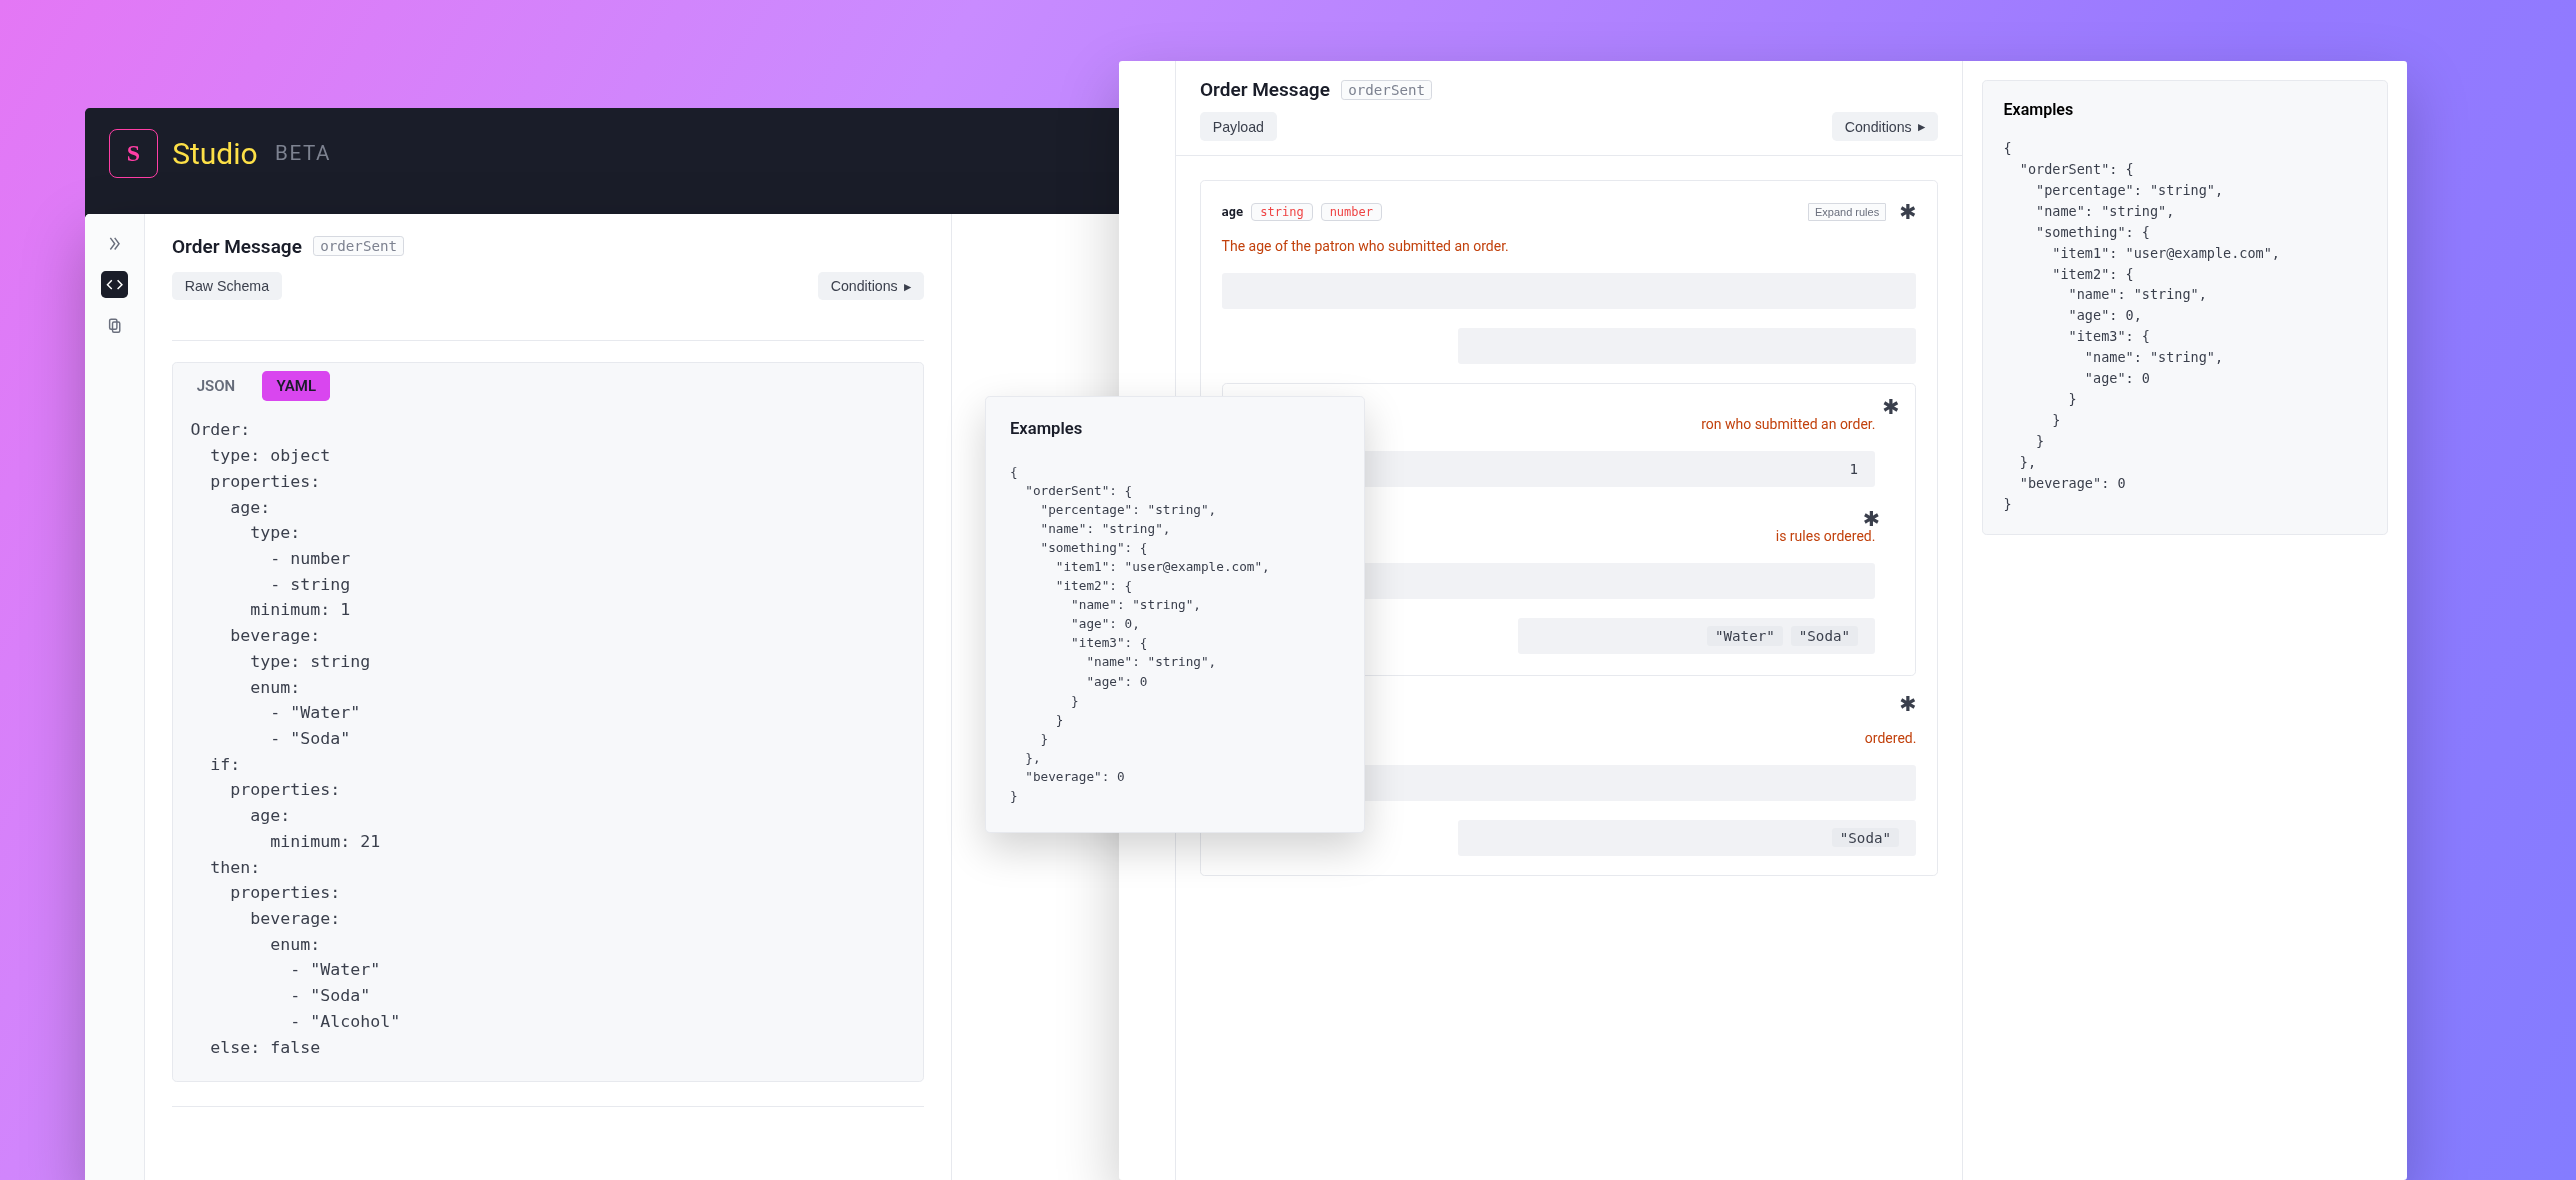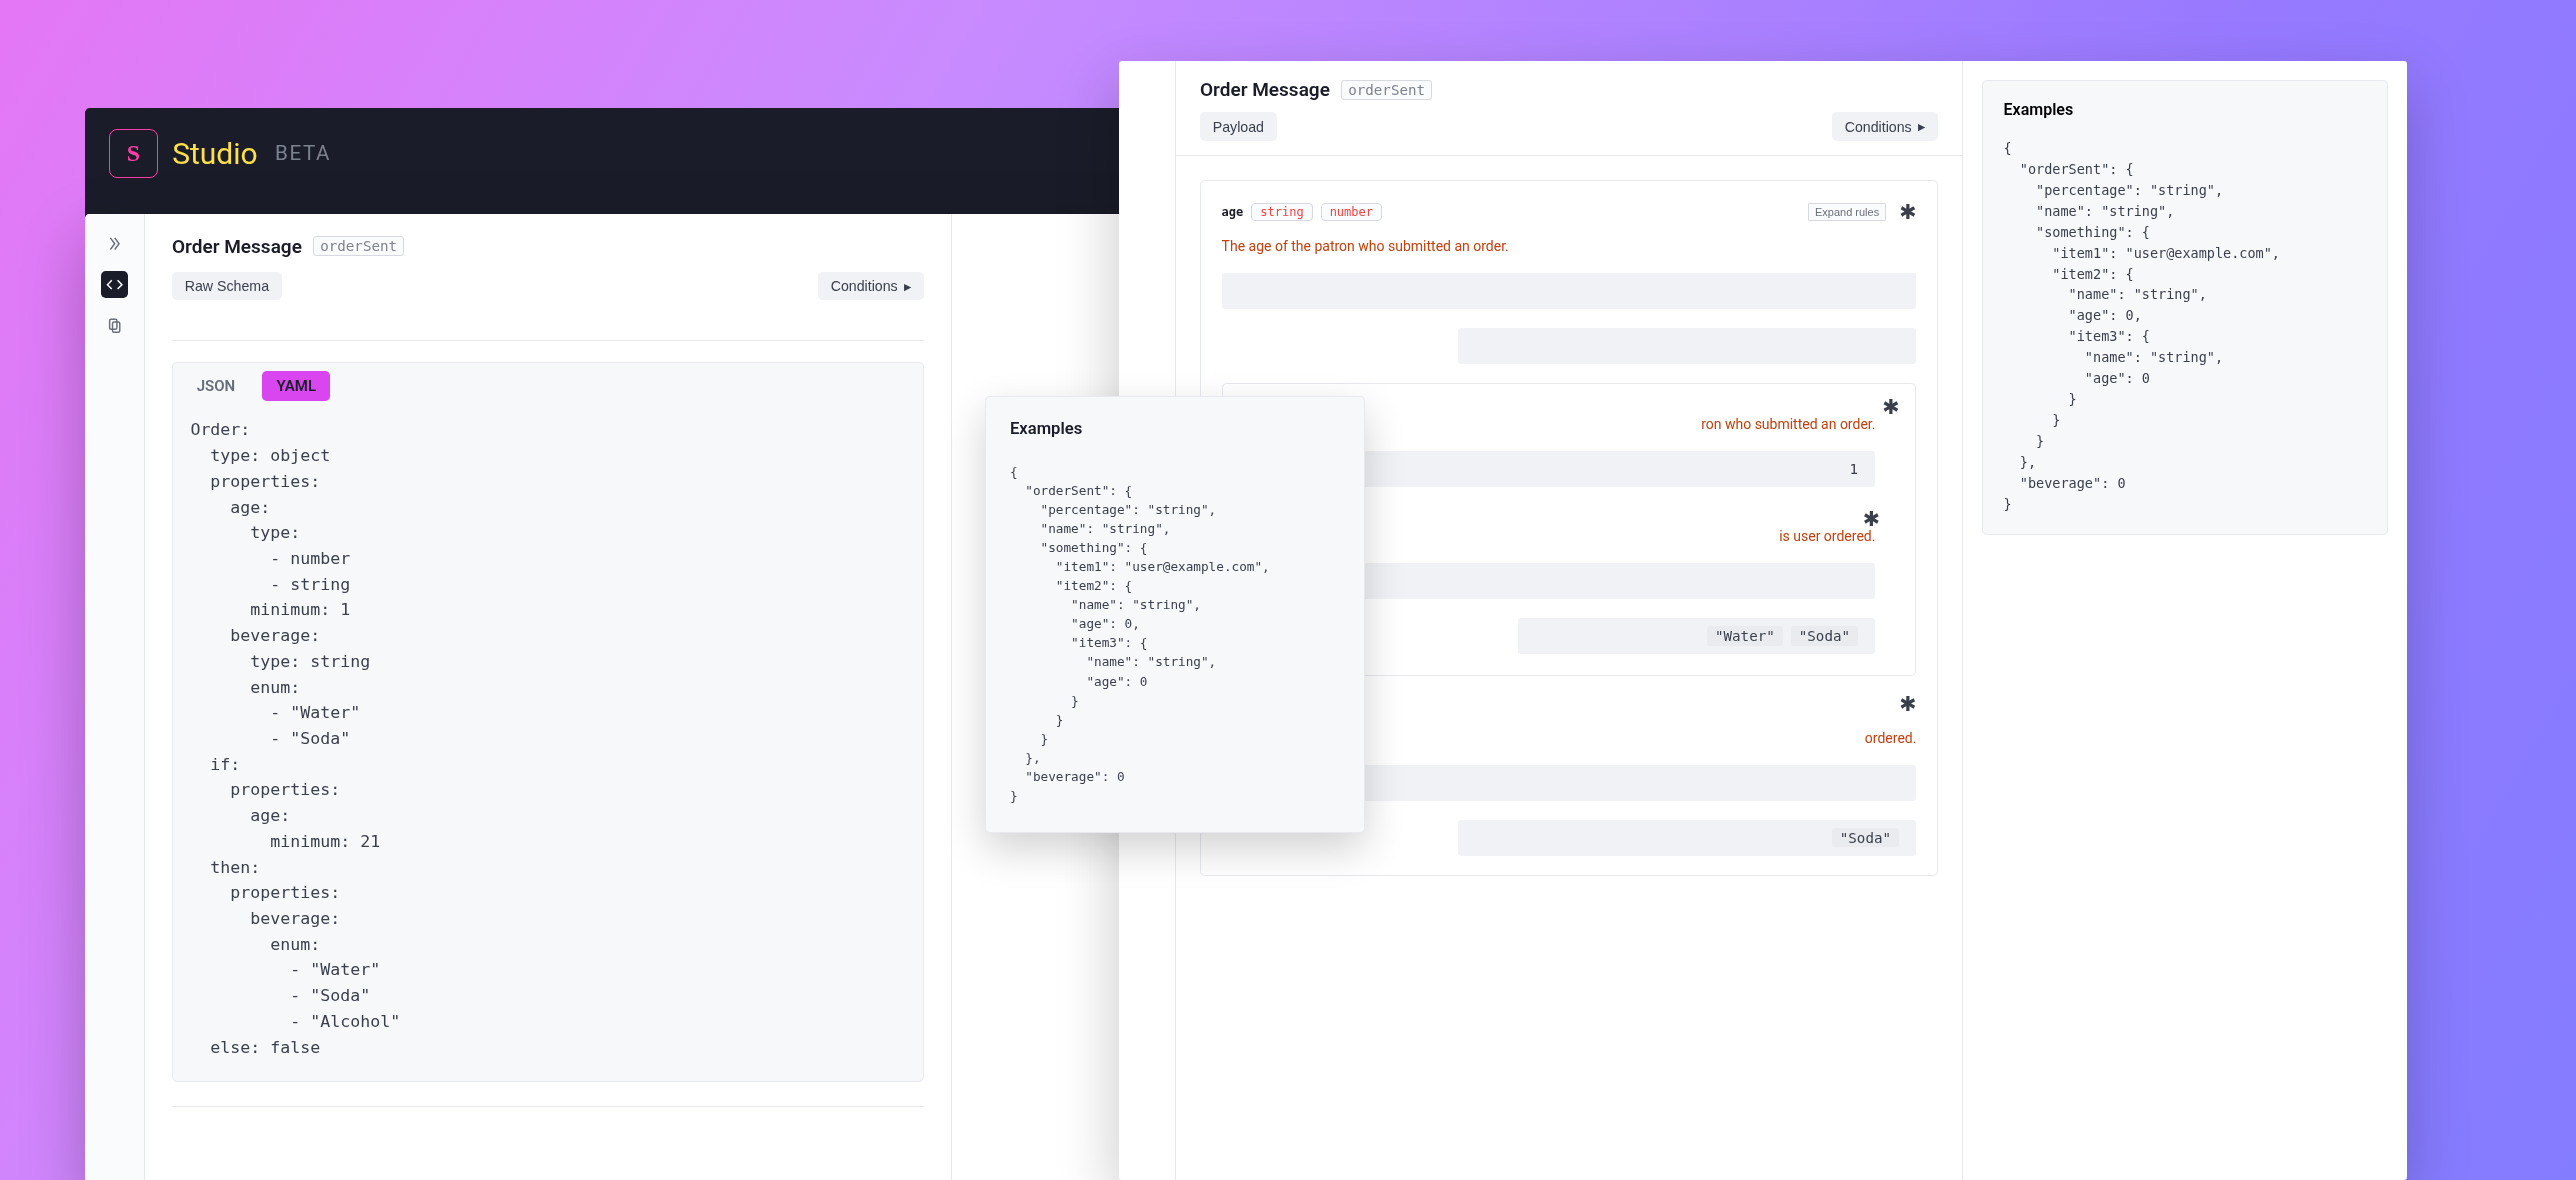--- a/index.html
+++ b/index.html
@@ -336,21 +336,21 @@
         <span class="nested-ast asterisk">✱</span>
         <div class="field-desc" style="text-align:right">ron who submitted an order.</div>
         <div class="shade-row">
             <span>1</span>
           </div>
 
         <div style="height:27px"></div>
         <div style="text-align:right; position:relative">
           <span class="asterisk" style="position:absolute; right:-4.7px; top:-6.3px">✱</span>
         </div>
-        <div class="field-desc" style="text-align:right">is user ordered.</div>
+        <div class="field-desc" style="text-align:right">is rules ordered.</div>
         <div class="shade-row"></div>
         <div class="shade-row short">
           <span class="enum-pill">"Water"</span>
           <span class="enum-pill">"Soda"</span>
         </div>
       </div>
 
       <div style="height:16px"></div>
       <div style="text-align:right"><span class="asterisk">✱</span></div>
       <div class="field-desc" style="text-align:right">ordered.</div>

